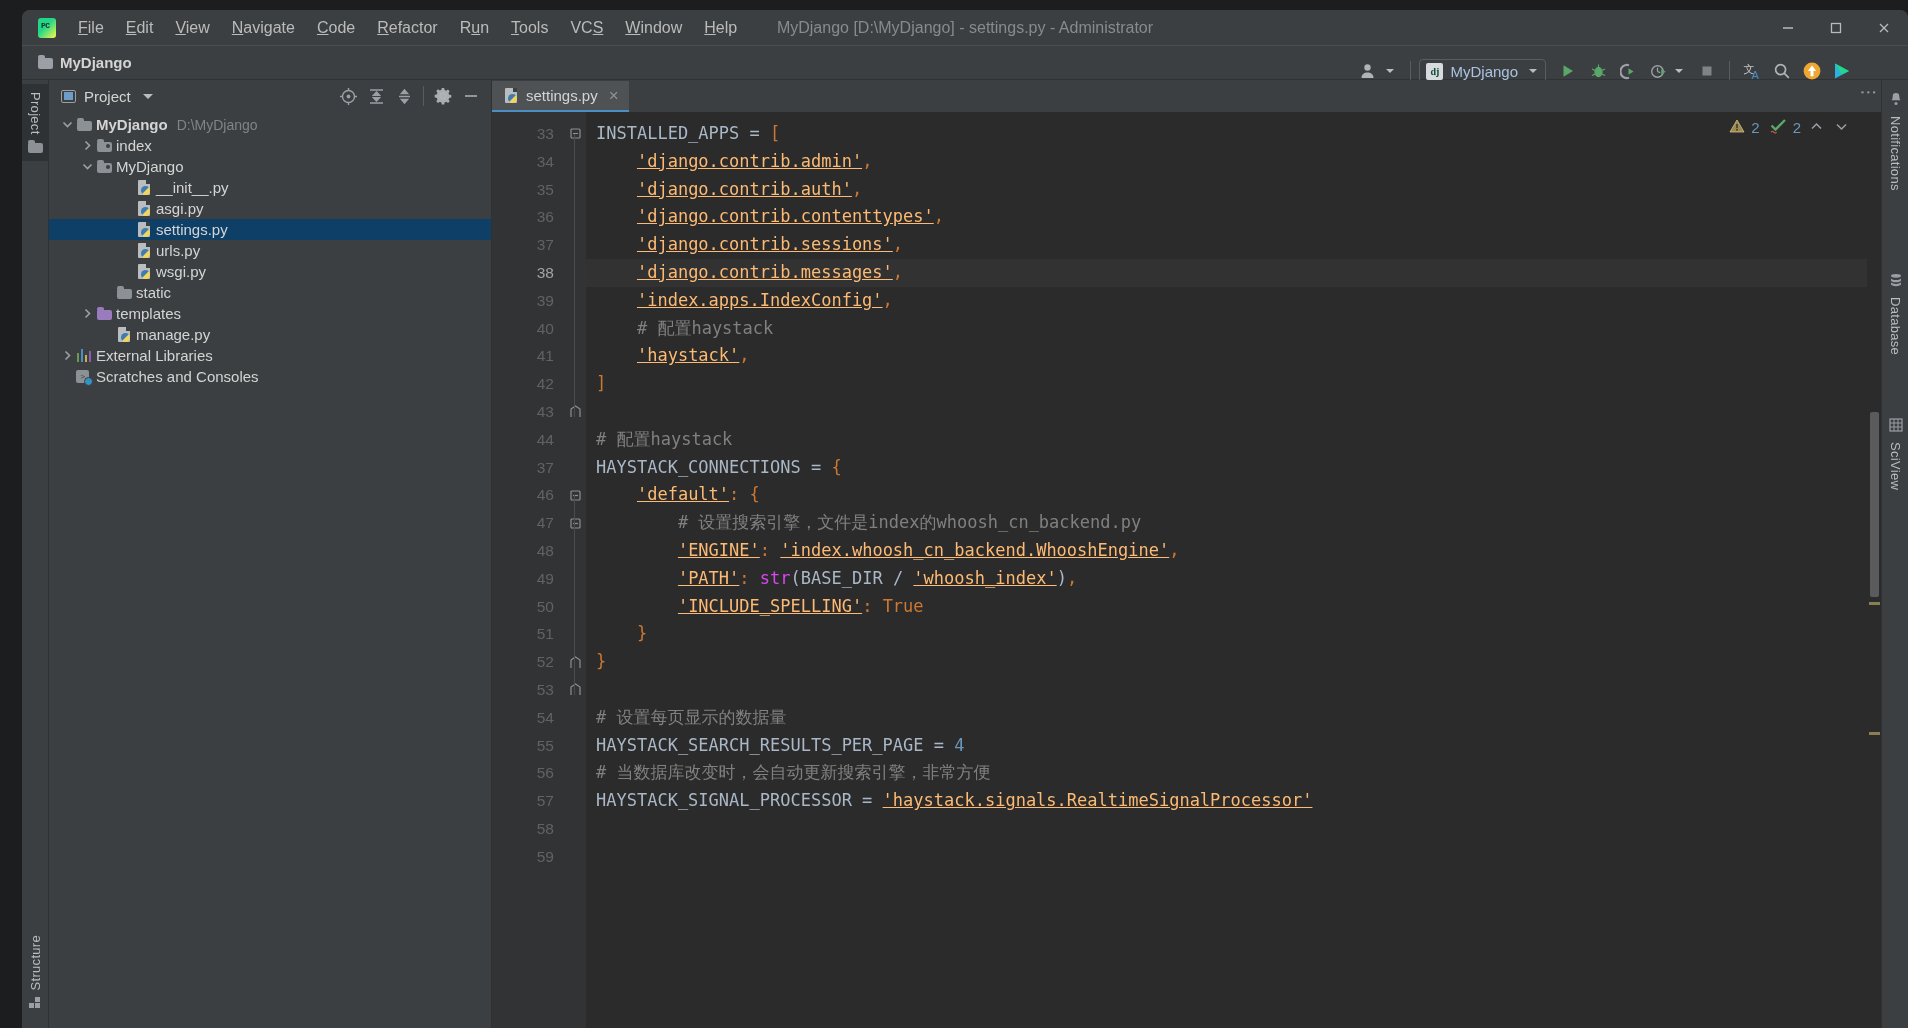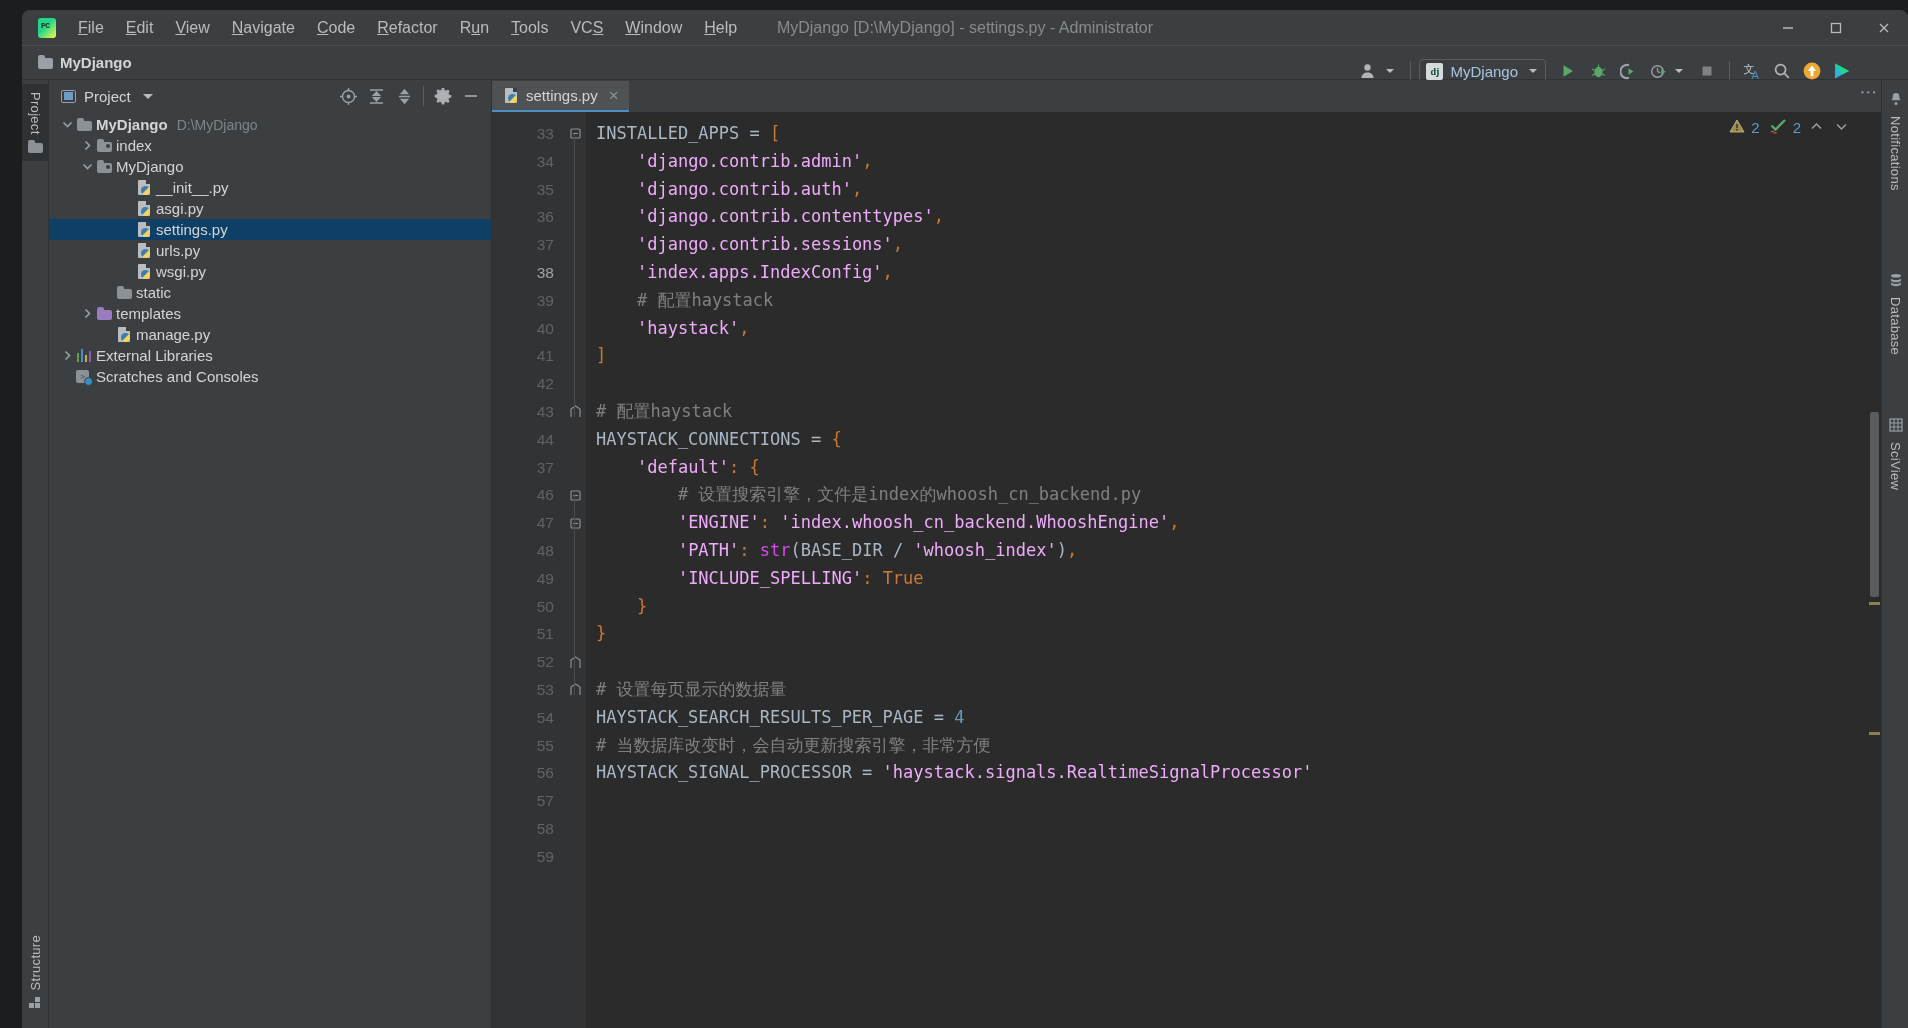--- a/index.html
+++ b/index.html
@@ -158,21 +158,21 @@
   .fold svg { stroke:#8d9093; fill:none; stroke-width:1.2; }
   #lines {
     flex:1; position:relative; padding-top:8px; min-width:0;
     font-family:"DejaVu Sans Mono", monospace; font-size:17px;
     overflow:hidden;
   }
   .ln { height:27.8px; line-height:27.8px; white-space:pre; padding-left:10px; color:#a9b7c6; }
   .ln.cur { background:#323232; }
   .vline { position:absolute; width:1px; background:#4a4d4f; }
   .kw { color:#cc7832; }
-  .str { color:#f0abfc; }
+  .str { color:#fdba74;text-decoration:underline; }
   .cmt { color:#808080; }
   .num { color:#6897bb; }
   .bi { color:#d946ef; }
   .pun { color:#cc7832; }
   .idn { color:#a9b7c6; }
   
   #insp {
     position:absolute; right:16px; top:6px; display:flex; align-items:center; gap:6px;
     font-family:"Liberation Sans",sans-serif; font-size:15px; z-index:5;
   }
@@ -674,20 +674,21 @@
               <svg width="15" height="15" viewBox="0 0 15 15" fill="none" stroke="#9aa0a6" stroke-width="1.5">
                   <path d="M3 5.5 7.5 10 12 5.5"></path>
                 </svg>
             </span>
           </div>
         <div class="ln"><span class="idn">INSTALLED_APPS</span><span class="idn"> = </span><span class="pun">[</span></div>
             <div class="ln"><span class="idn">    </span><span class="str">'django.contrib.admin'</span><span class="pun">,</span></div>
             <div class="ln"><span class="idn">    </span><span class="str">'django.contrib.auth'</span><span class="pun">,</span></div>
             <div class="ln"><span class="idn">    </span><span class="str">'django.contrib.contenttypes'</span><span class="pun">,</span></div>
             <div class="ln"><span class="idn">    </span><span class="str">'django.contrib.sessions'</span><span class="pun">,</span></div>
+            <div class="ln cur"><span class="idn">    </span><span class="str">'django.contrib.messages'</span><span class="pun">,</span></div>
             <div class="ln"><span class="idn">    </span><span class="str">'index.apps.IndexConfig'</span><span class="pun">,</span></div>
             <div class="ln"><span class="cmt">    # 配置haystack</span></div>
             <div class="ln"><span class="idn">    </span><span class="str">'haystack'</span><span class="pun">,</span></div>
             <div class="ln"><span class="pun">]</span></div>
             <div class="ln"><span class="idn"></span></div>
             <div class="ln"><span class="cmt"># 配置haystack</span></div>
             <div class="ln"><span class="idn">HAYSTACK_CONNECTIONS</span><span class="idn"> = </span><span class="pun">{</span></div>
             <div class="ln"><span class="idn">    </span><span class="str">'default'</span><span class="pun">:</span><span class="idn"> </span><span class="pun">{</span></div>
             <div class="ln"><span class="cmt">        # 设置搜索引擎，文件是index的whoosh_cn_backend.py</span></div>
             <div class="ln"><span class="idn">        </span><span class="str">'ENGINE'</span><span class="pun">:</span><span class="idn"> </span><span class="str">'index.whoosh_cn_backend.WhooshEngine'</span><span class="pun">,</span></div>

